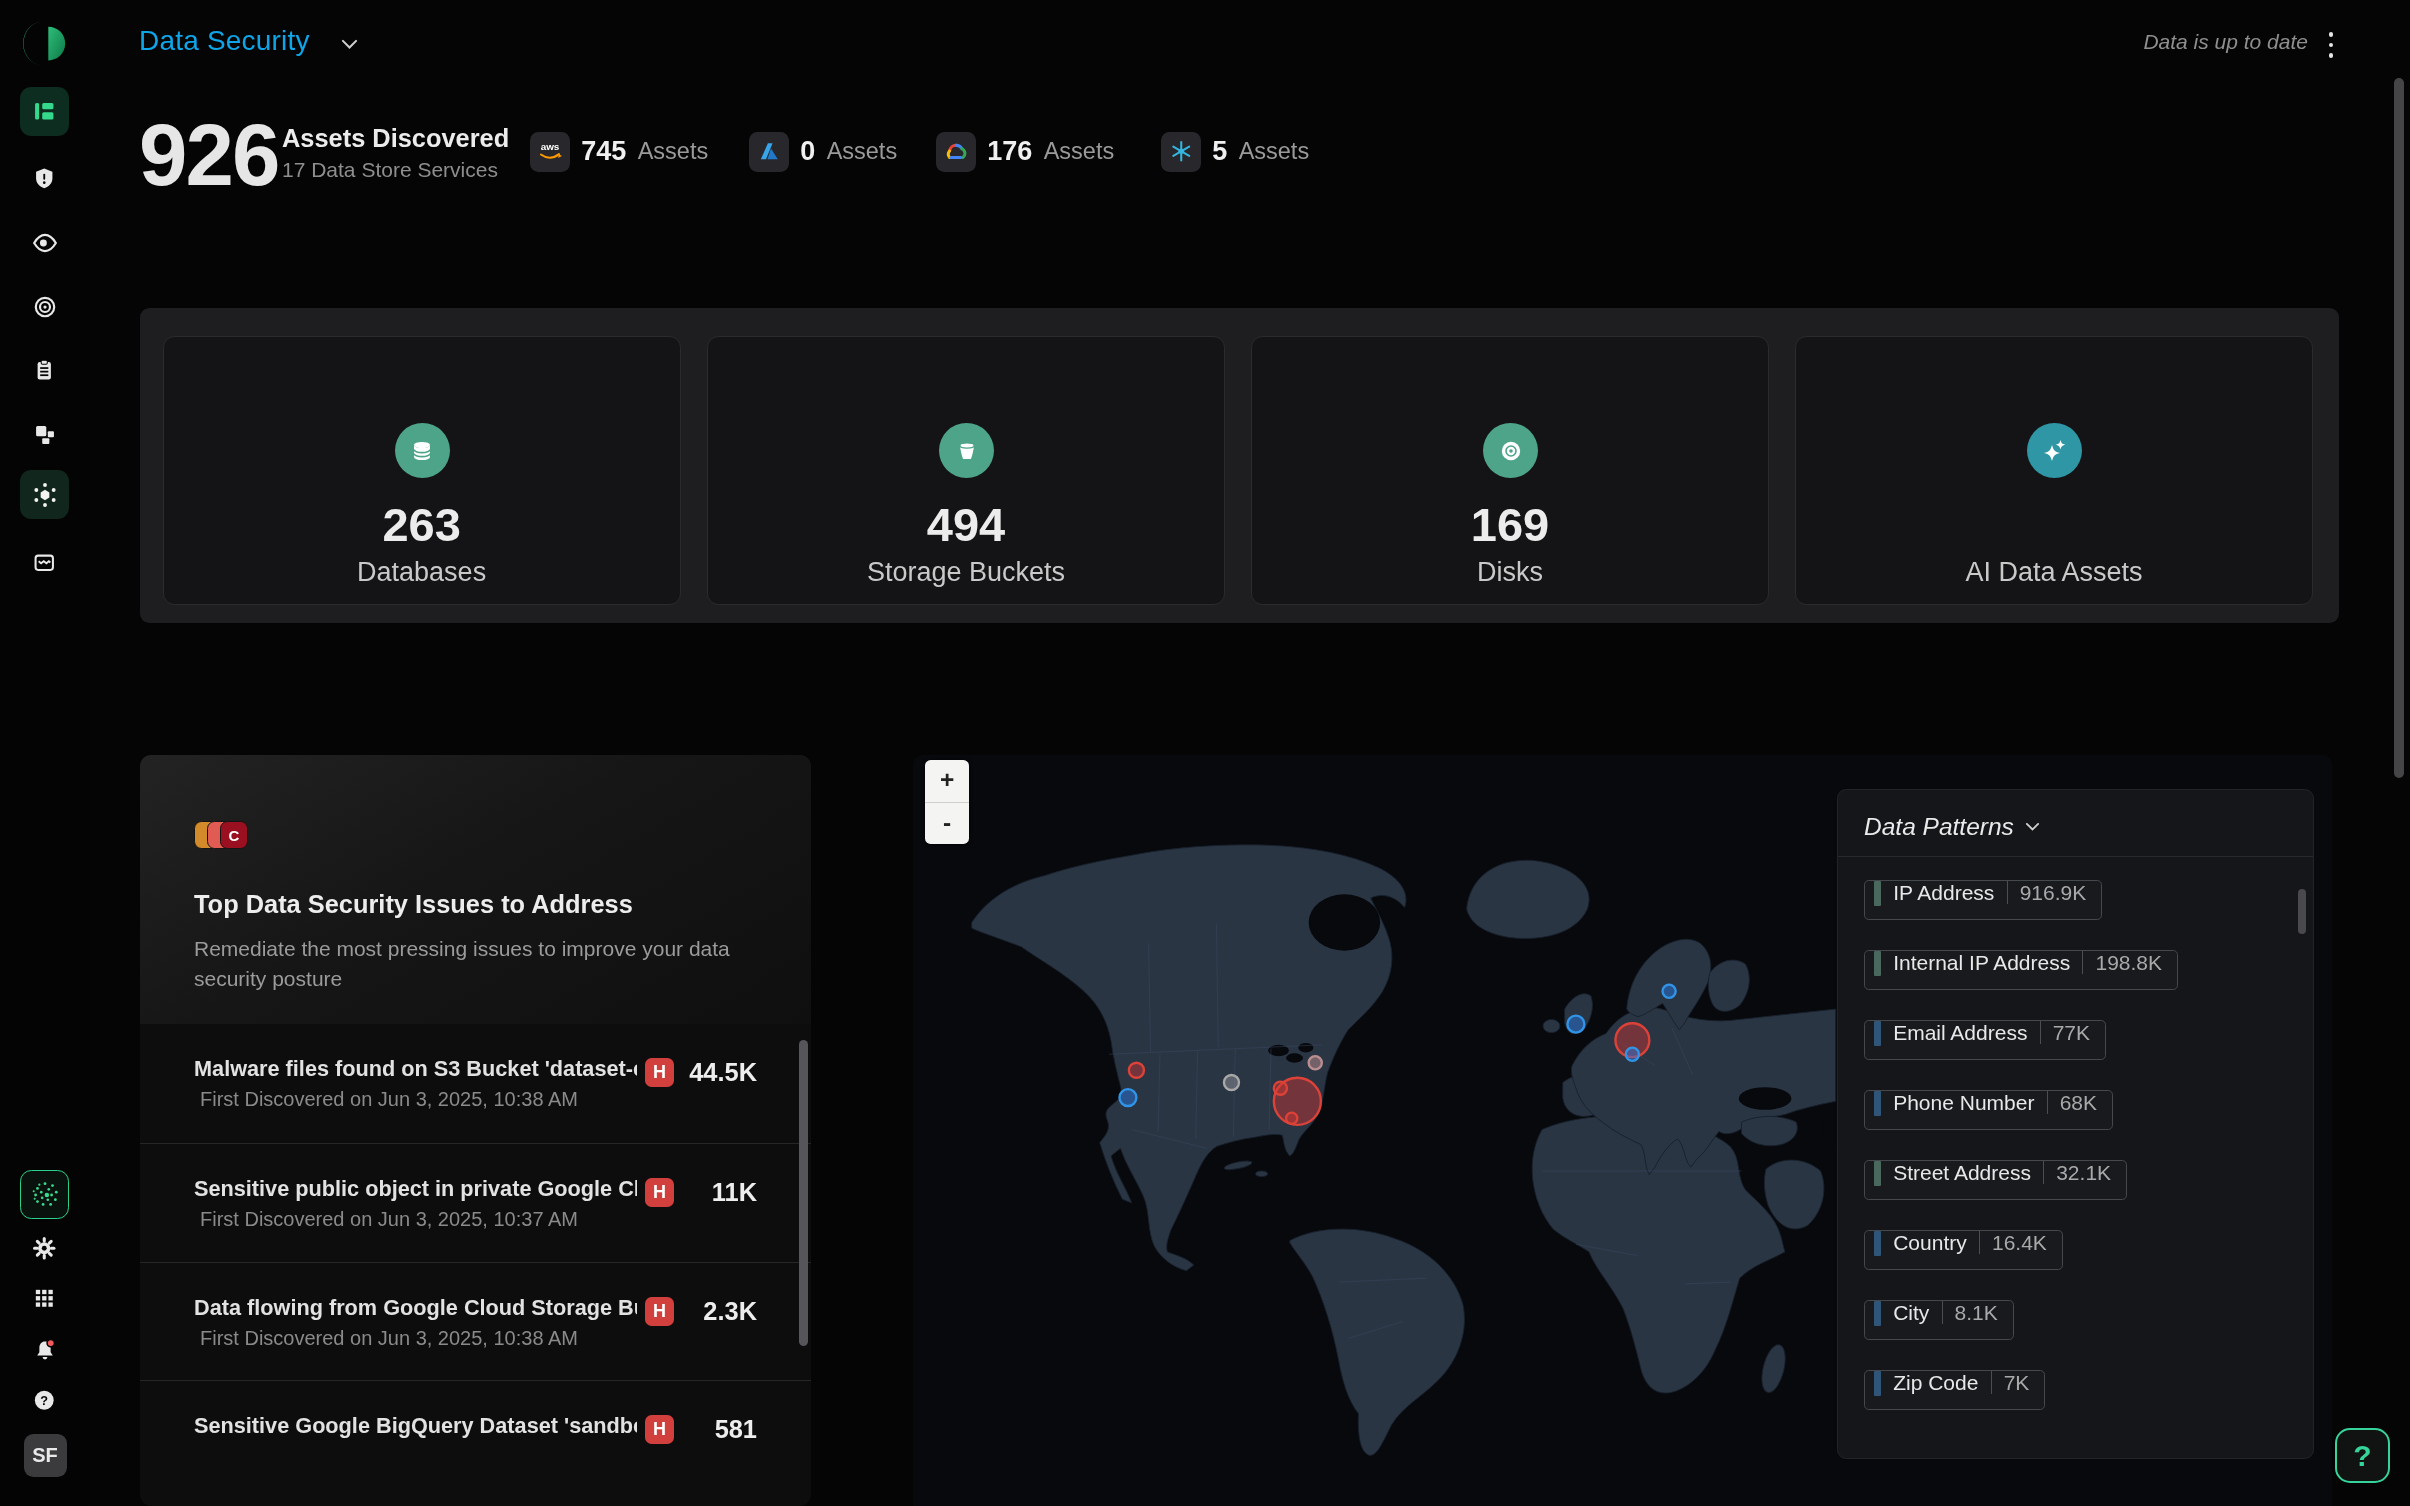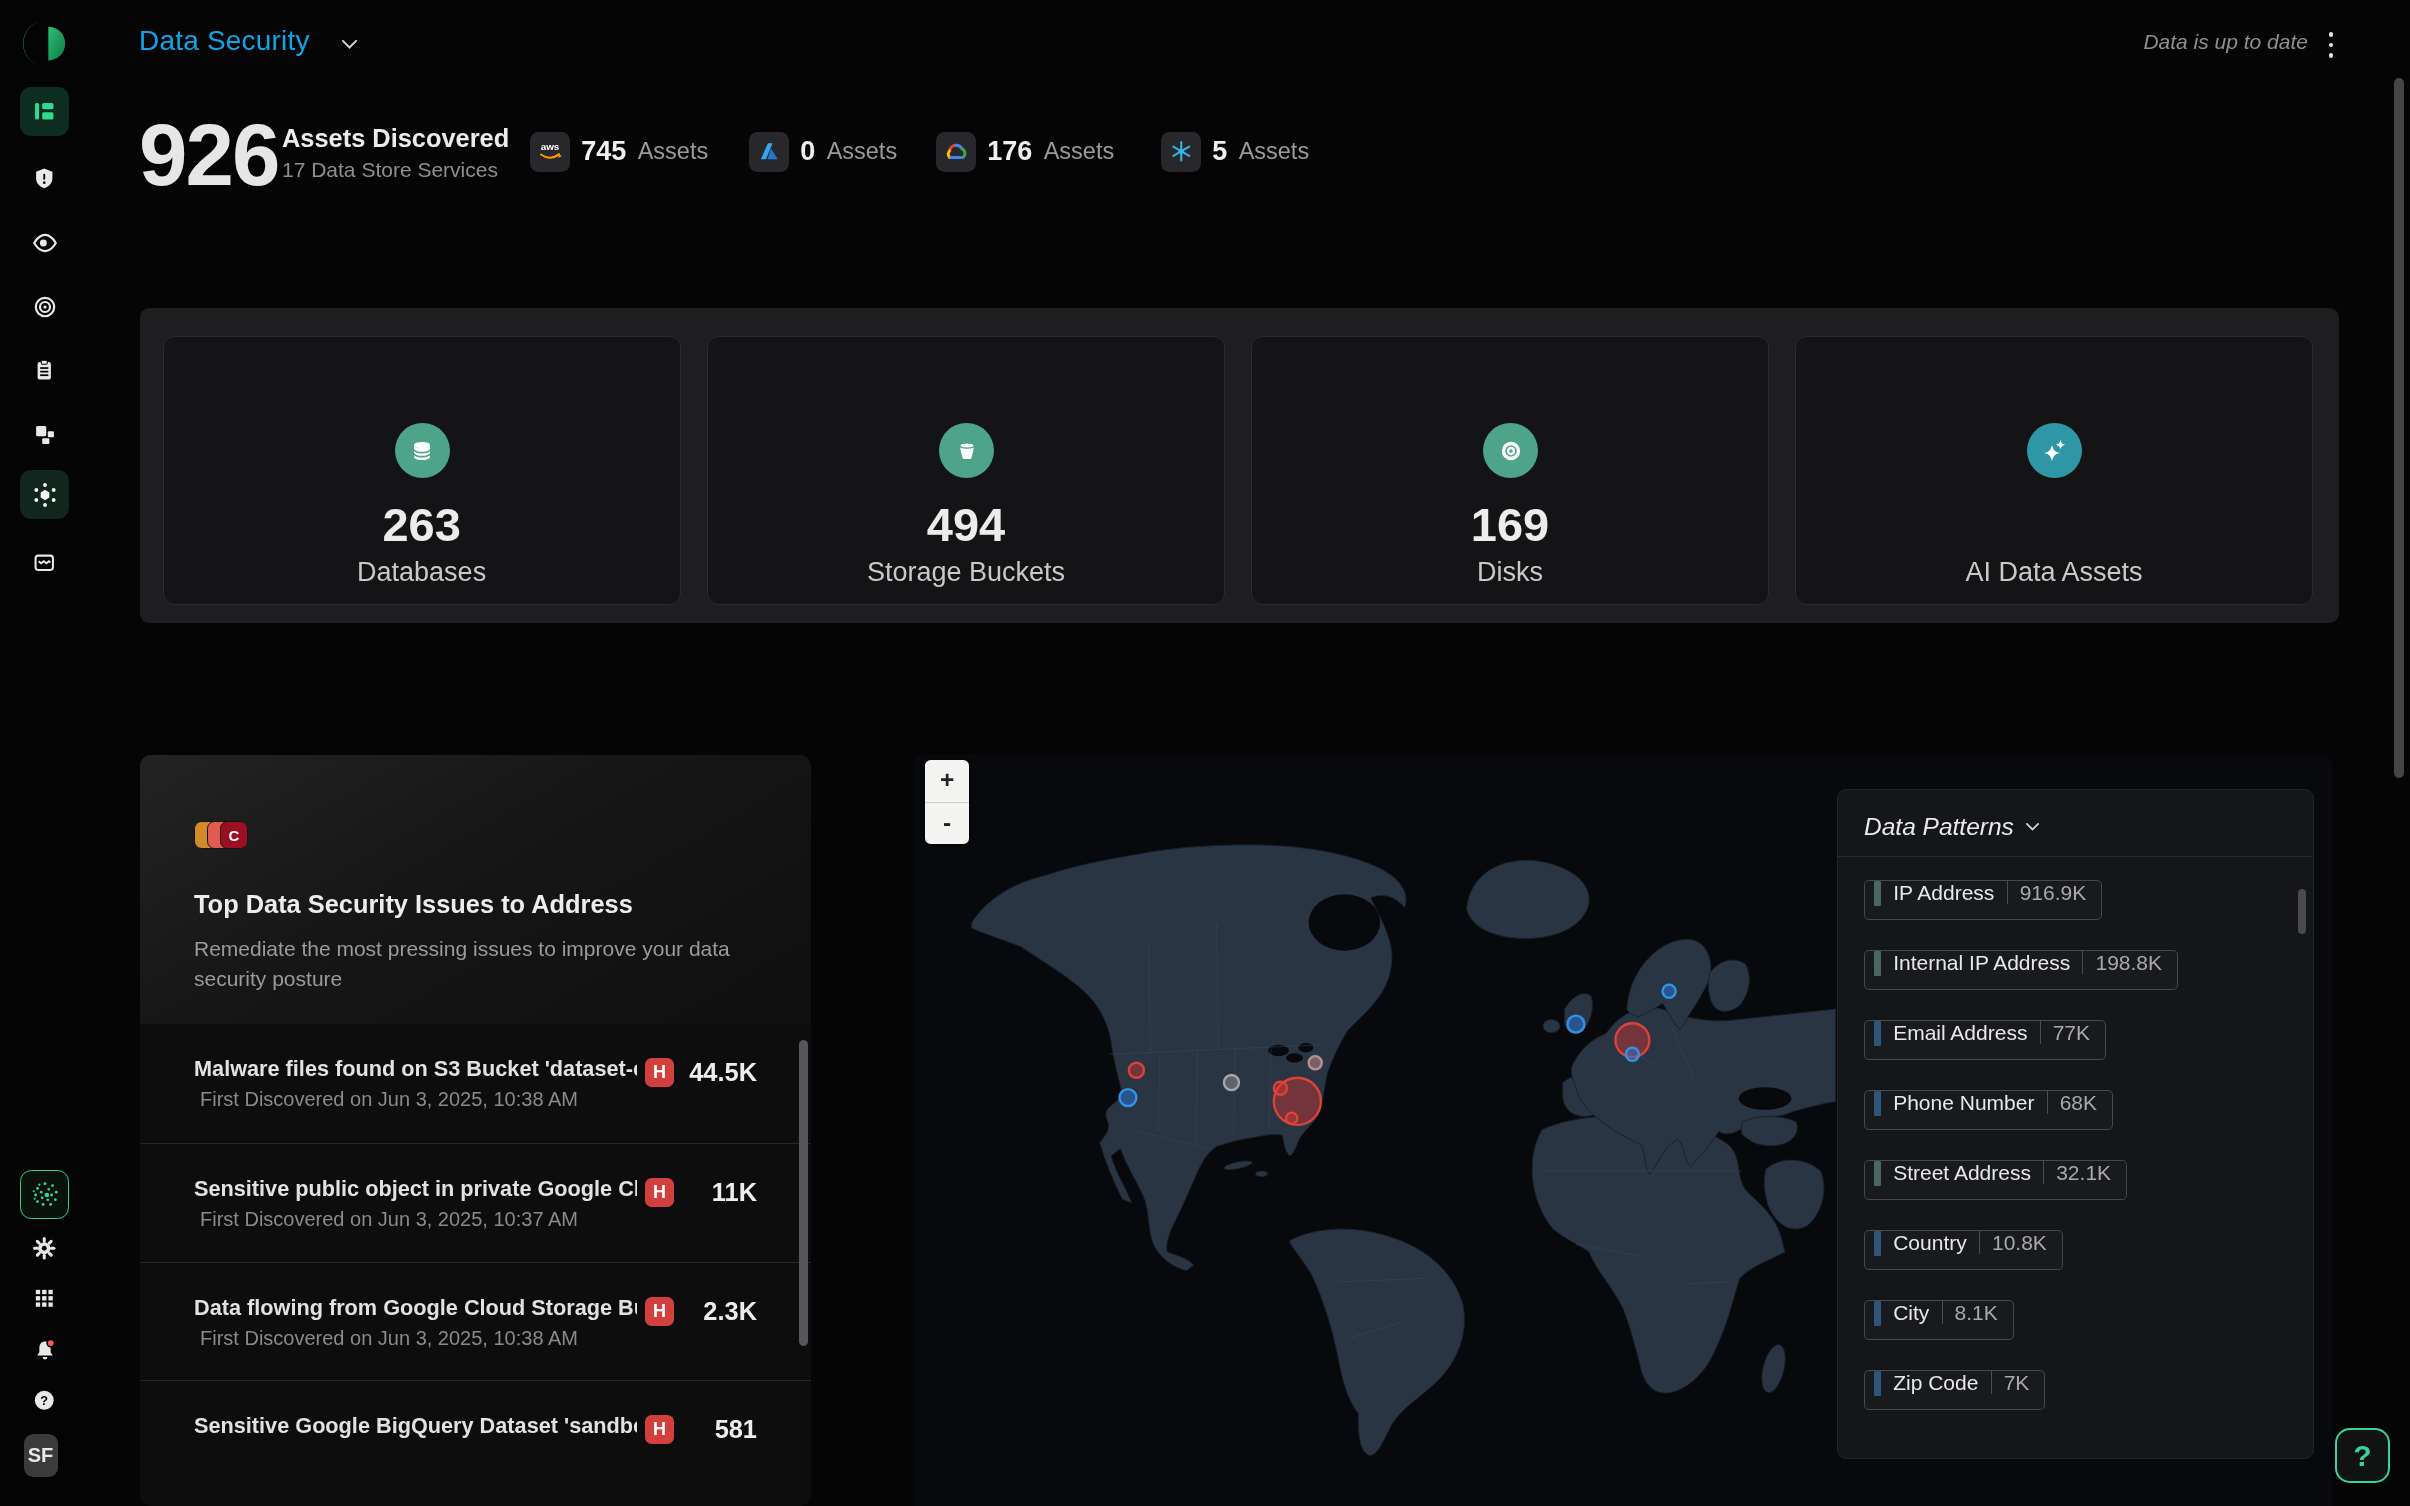--- a/index.html
+++ b/index.html
@@ -5,21 +5,21 @@
   * { margin:0; padding:0; box-sizing:border-box; }
   html,body { width:2411px; height:1507px; overflow:hidden; background:#050506;
     font-family:"Liberation Sans", sans-serif; color:#e8e8e8; }
   .abs { position:absolute; }
   
   .sidebar { position:absolute; left:0; top:0; bottom:0; width:89px; background:#040405; z-index:50; }
   .nav-btn { position:absolute; left:20px; width:49px; height:49px; border-radius:11.3px;
     display:flex; align-items:center; justify-content:center; cursor:pointer; }
   .nav-btn.active-green { background:#0c2d1f; }
   .nav-btn.active-dark { background:#11271d; }
-  .avatar { position:absolute; left:23.5px; top:1434px; width:34px; height:43px; border-radius:9.4px;
+  .avatar { position:absolute; left:23.5px; top:1434px; width:43px; height:43px; border-radius:9.4px;
     background:#3b3b3e; color:#e9e9e9; font-weight:bold; font-size:20px;
     display:flex; align-items:center; justify-content:center; cursor:pointer; }
   
   .page-title { position:absolute; left:139px; top:24.5px; font-size:28px; font-weight:500; color:#0ea5e9; letter-spacing:0.2px; }
   .title-chevron { position:absolute; left:341px; top:36px; cursor:pointer; }
   .status-text { position:absolute; right:102px; top:30px; font-size:21px; font-style:italic; color:#8f8f8f; }
   .kebab { position:absolute; left:2318px; top:26px; width:26px; height:38px; cursor:pointer;
     display:flex; flex-direction:column; align-items:center; justify-content:center; gap:5.6px; }
   .kebab i { width:4.7px; height:4.7px; border-radius:50%; background:#e6e6e6; }
   
@@ -517,21 +517,21 @@
       <div class="dp-chip">
         <span class="bar" style="background: rgb(73, 105, 94);"></span>
         <span class="lb">Street Address</span>
         <span class="sep"></span>
           <span class="ct">32.1K</span>
       </div>
       <div class="dp-chip">
         <span class="bar" style="background: rgb(47, 86, 120);"></span>
         <span class="lb">Country</span>
         <span class="sep"></span>
-          <span class="ct">10.8K</span>
+          <span class="ct">16.4K</span>
       </div>
       <div class="dp-chip">
         <span class="bar" style="background: rgb(47, 86, 120);"></span>
         <span class="lb">City</span>
         <span class="sep"></span>
           <span class="ct">8.1K</span>
       </div>
       <div class="dp-chip">
         <span class="bar" style="background: rgb(47, 86, 120);"></span>
         <span class="lb">Zip Code</span>

